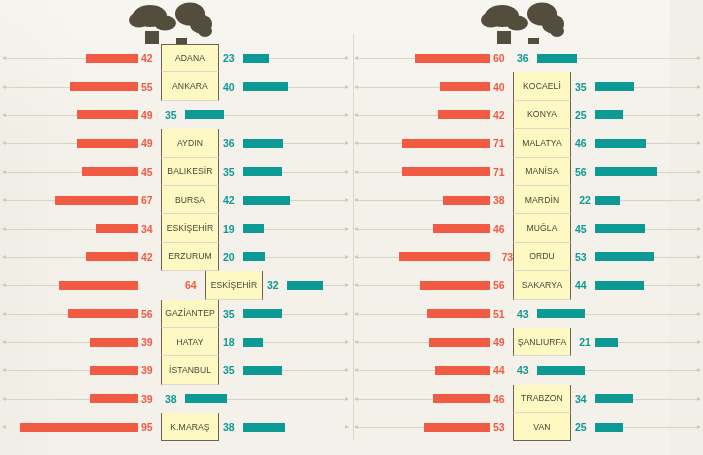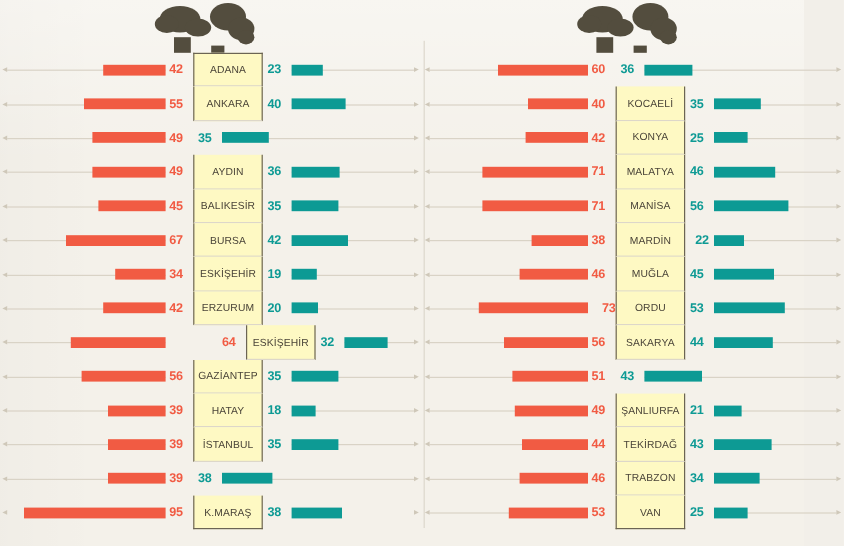--- a/index.html
+++ b/index.html
@@ -582,35 +582,34 @@
           </div>
         </div>
         <div class="row">
           <div class="side-left">
             <div class="axis-left"></div>
             <div class="arrow-left"></div>
             <div class="bar-red" style="width: 60.8632px; background: rgb(241, 91, 67);"></div>
           </div>
           <div class="num-red" style="color: rgb(241, 91, 67);">49</div>
           <div class="label-cell">ŞANLIURFA</div>
-          <div class="num-teal" style="color: rgb(13, 154, 148);">21</div>
+          <div class="num-teal" style="color: rgb(13, 154, 148); text-align: center;">21</div>
           <div class="side-right">
             <div class="axis-right"></div>
             <div class="arrow-right"></div>
             <div class="bar-teal" style="width: 23.4316px; background: rgb(13, 154, 148);"></div>
           </div>
         </div>
         <div class="row">
           <div class="side-left">
             <div class="axis-left"></div>
             <div class="arrow-left"></div>
             <div class="bar-red" style="width: 54.6526px; background: rgb(241, 91, 67);"></div>
           </div>
           <div class="num-red" style="color: rgb(241, 91, 67);">44</div>
-          <div class="label-cell">TEKİRDAĞ</div>
           <div class="num-teal" style="color: rgb(13, 154, 148);">43</div>
           <div class="side-right">
             <div class="axis-right"></div>
             <div class="arrow-right"></div>
             <div class="bar-teal" style="width: 47.9789px; background: rgb(13, 154, 148);"></div>
           </div>
         </div>
         <div class="row">
           <div class="side-left">
             <div class="axis-left"></div>

